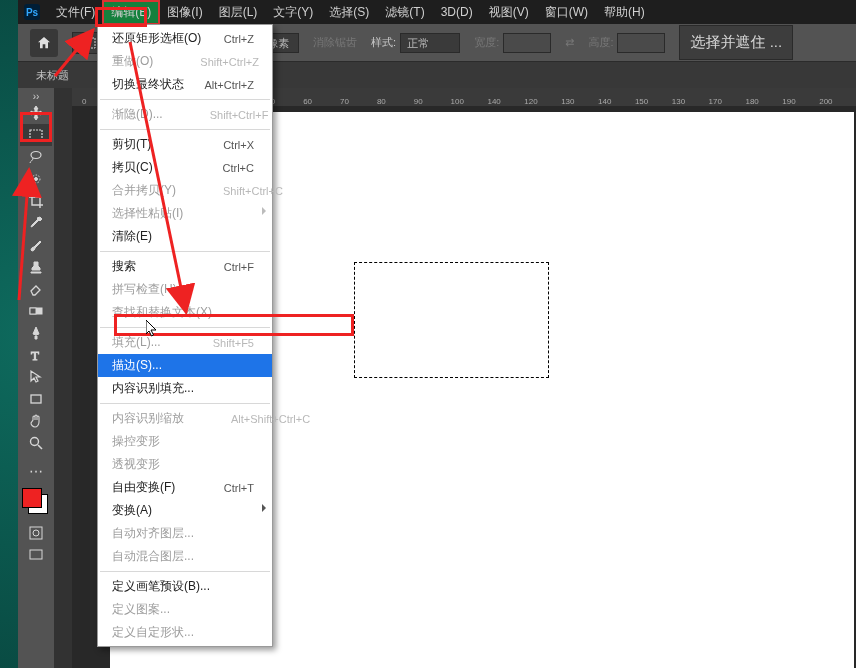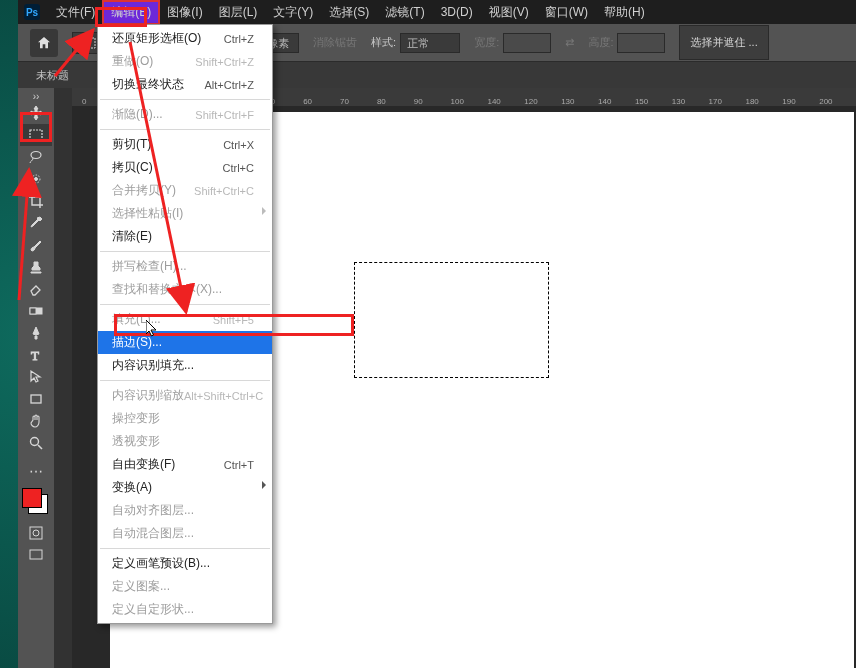--- a/index.html
+++ b/index.html
@@ -2,44 +2,44 @@
 <html><head>
 <meta charset="utf-8">
 <style>
   * { box-sizing: border-box; margin: 0; padding: 0; }
   html, body { width: 856px; height: 668px; overflow: hidden; font-family: "Microsoft YaHei", Arial, sans-serif; font-size: 12px; }
   .bg { position: absolute; inset: 0; background: radial-gradient(circle at 5% 50%, #0e6b5e 0%, #094a42 40%, #062c28 100%); }
   .app { position: absolute; left: 18px; top: 0; right: 0; bottom: 0; background: #323232; color: #cfcfcf; }
   .title-bar { height: 24px; background: #1e1e1e; display: flex; align-items: center; padding-left: 6px; }
   .ps-icon { width: 16px; height: 16px; background: #001e36; color: #31a8ff; font-size: 10px; font-weight: bold; display: inline-flex; align-items: center; justify-content: center; margin-right: 8px; border-radius: 3px; }
   .menu-item { padding: 3px 8px; cursor: default; color: #d0d0d0; white-space: nowrap; }
-  .menu-item.active { background: #6d28d9; outline: 2px solid #d33; outline-offset: -1px; }
+  .menu-item.active { background: #15803d; outline: 2px solid #d33; outline-offset: -1px; }
   .options-bar { height: 38px; background: #535353; display: flex; align-items: center; padding-left: 12px; gap: 14px; color: #c8c8c8; font-size: 11px; border-bottom: 1px solid #2b2b2b; }
   .home-btn { width: 28px; height: 28px; background: #383838; display: flex; align-items: center; justify-content: center; border-radius: 3px; }
   .home-svg { width: 16px; height: 16px; fill: #e0e0e0; }
   .opt-field { display: flex; align-items: center; gap: 4px; }
   .opt-input { background: #3a3a3a; color: #bcbcbc; border: 1px solid #2a2a2a; padding: 2px 6px; min-width: 48px; height: 20px; font-size: 11px; }
-  .opt-btn { background: #3d3d3d; color: #d6d6d6; border: 1px solid #2a2a2a; padding: 4px 10px; height: 35px; font-size: 11px; }
+  .opt-btn { background: #3d3d3d; color: #d6d6d6; border: 1px solid #2a2a2a; padding: 4px 10px; height: 35px; font-size: 15px; }
   .tab-bar { height: 26px; background: #383838; display: flex; align-items: center; padding-left: 18px; color: #c3c3c3; font-size: 11px; }
   .ruler-h { position: absolute; left: 54px; top: 88px; right: 0; height: 18px; background: #3a3a3a; color: #a9a9a9; font-size: 8px; display: flex; align-items: flex-end; padding-left: 10px; overflow: hidden; letter-spacing: 0; }
   .ruler-h span { width: 44px; display: inline-block; text-align: left; }
   .tool-col { position: absolute; left: 18px; top: 88px; width: 36px; bottom: 0; background: #535353; display: flex; flex-direction: column; align-items: center; padding-top: 6px; gap: 0; }
   .tool { width: 32px; height: 22px; display: flex; align-items: center; justify-content: center; color: #d7d7d7; position: relative; }
   .tool svg { width: 16px; height: 16px; fill: #d7d7d7; stroke: #d7d7d7; }
   .tool.sel { background: #3a3a3a; }
   .swatch { width: 20px; height: 20px; border: 1px solid #000; }
   .swatch-wrap { position: relative; width: 28px; height: 24px; margin-top: 6px; }
   .swatch-fg { position: absolute; top: 0; left: 0; background: #e22; }
   .swatch-bg { position: absolute; top: 6px; left: 6px; background: #fff; }
   .canvas-area { position: absolute; left: 54px; top: 106px; right: 0; bottom: 0; background: #282828; }
   .canvas { position: absolute; left: 38px; top: 6px; width: 744px; height: 556px; background: #fff; }
   .marquee { position: absolute; left: 244px; top: 150px; width: 195px; height: 116px; border: 1px dashed #000; }
   .dropdown { position: absolute; left: 97px; top: 24px; width: 176px; background: #ffffff; color: #222; border: 1px solid #9a9a9a; box-shadow: 3px 3px 6px rgba(0,0,0,0.4); z-index: 100; font-size: 12px; padding: 2px 0; }
   .dd-row { display: flex; justify-content: space-between; padding: 3px 18px 3px 14px; white-space: nowrap; align-items: center; position: relative; }
-  .dd-row.disabled { color: #9d9d9d; }
+  .dd-row.disabled { color: #9d9d9d; gap: 47px; }
   .dd-row.hl { background: #1e74e8; color: #fff; }
   .dd-sep { height: 1px; background: #d8d8d8; margin: 3px 2px; }
   .dd-short { color: #555; font-size: 11px; text-align: right; }
   .dd-row.disabled .dd-short { color: #b8b8b8; }
   .dd-arrow { position: absolute; right: 6px; top: 5px; border-left: 4px solid #555; border-top: 4px solid transparent; border-bottom: 4px solid transparent; }
   .dd-row.disabled .dd-arrow { border-left-color: #bcbcbc; }
   .ann-box { position: absolute; border: 3px solid #e22; pointer-events: none; z-index: 200; }
   .box1 { left: 20px; top: 112px; width: 32px; height: 30px; }
   .box2 { left: 95px; top: 7px; width: 52px; height: 20px; }
   .box3 { left: 114px; top: 314px; width: 240px; height: 22px; }
@@ -281,20 +281,24 @@
       <span class="dd-short">Shift+Ctrl+C</span>
     </div>
   <div class="dd-row disabled">
       <span>选择性粘贴(I)</span>
       <span class="dd-arrow"></span>
     </div>
   <div class="dd-row">
       <span>清除(E)</span>
     </div>
   <div class="dd-sep"></div>
+  <div class="dd-row">
+      <span>搜索</span>
+      <span class="dd-short">Ctrl+F</span>
+    </div>
   <div class="dd-row disabled">
       <span>拼写检查(H)...</span>
     </div>
   <div class="dd-row disabled">
       <span>查找和替换文本(X)...</span>
     </div>
   <div class="dd-sep"></div>
   <div class="dd-row disabled">
       <span>填充(L)...</span>
       <span class="dd-short">Shift+F5</span>

